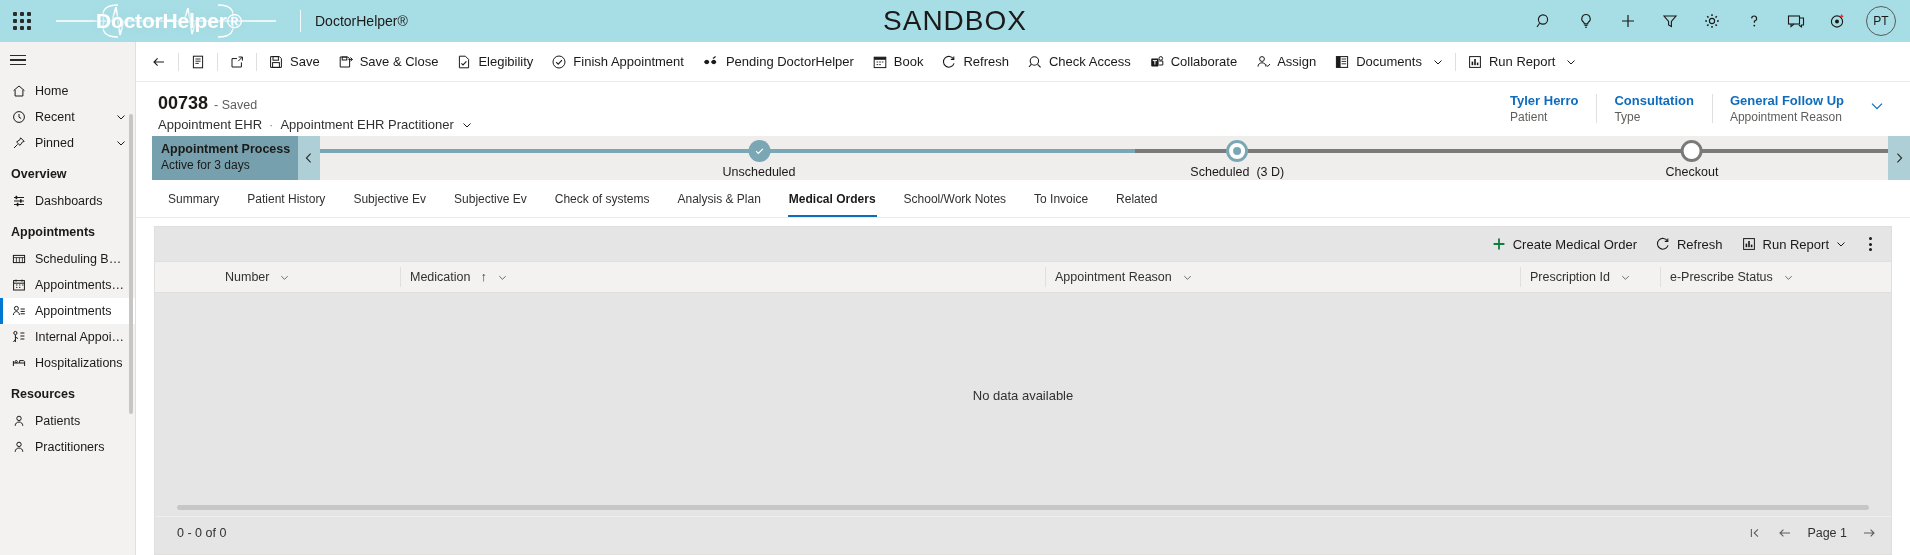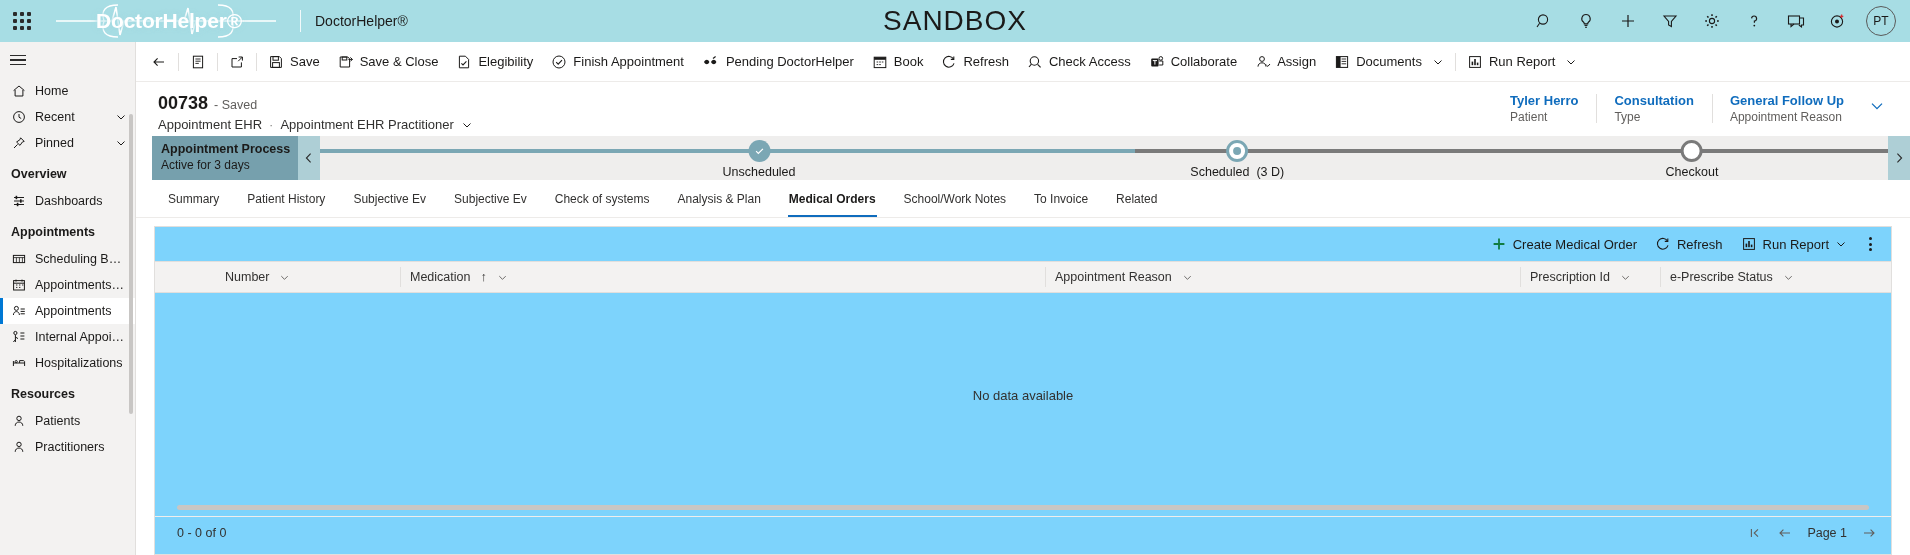--- a/index.html
+++ b/index.html
@@ -207,21 +207,21 @@
   }
   .tab.active { font-weight: bold; color: #1b1a19; }
   .tab.active::after {
     content: ""; position: absolute; left: 13px; right: 13px; bottom: 0;
     height: 2.5px; background: #0f6cbd;
   }
 
   
   .panel-wrap { flex: 1; padding: 8px 18px 0 18px; min-height: 0; }
   .panel {
-    border: 1px solid #e1dfdd; background: #7dd3fc;
+    border: 1px solid #e1dfdd; background: #e5e5e5;
     height: 100%; display: flex; flex-direction: column;
   }
   .grid-toolbar {
     height: 34px; min-height: 34px;
     display: flex; align-items: center; justify-content: flex-end;
     padding-right: 8px; gap: 2px;
   }
   .gt-btn {
     display: flex; align-items: center; gap: 6px;
     height: 28px; padding: 0 8px; font-size: 13px; color: #1b1a19; cursor: pointer;

